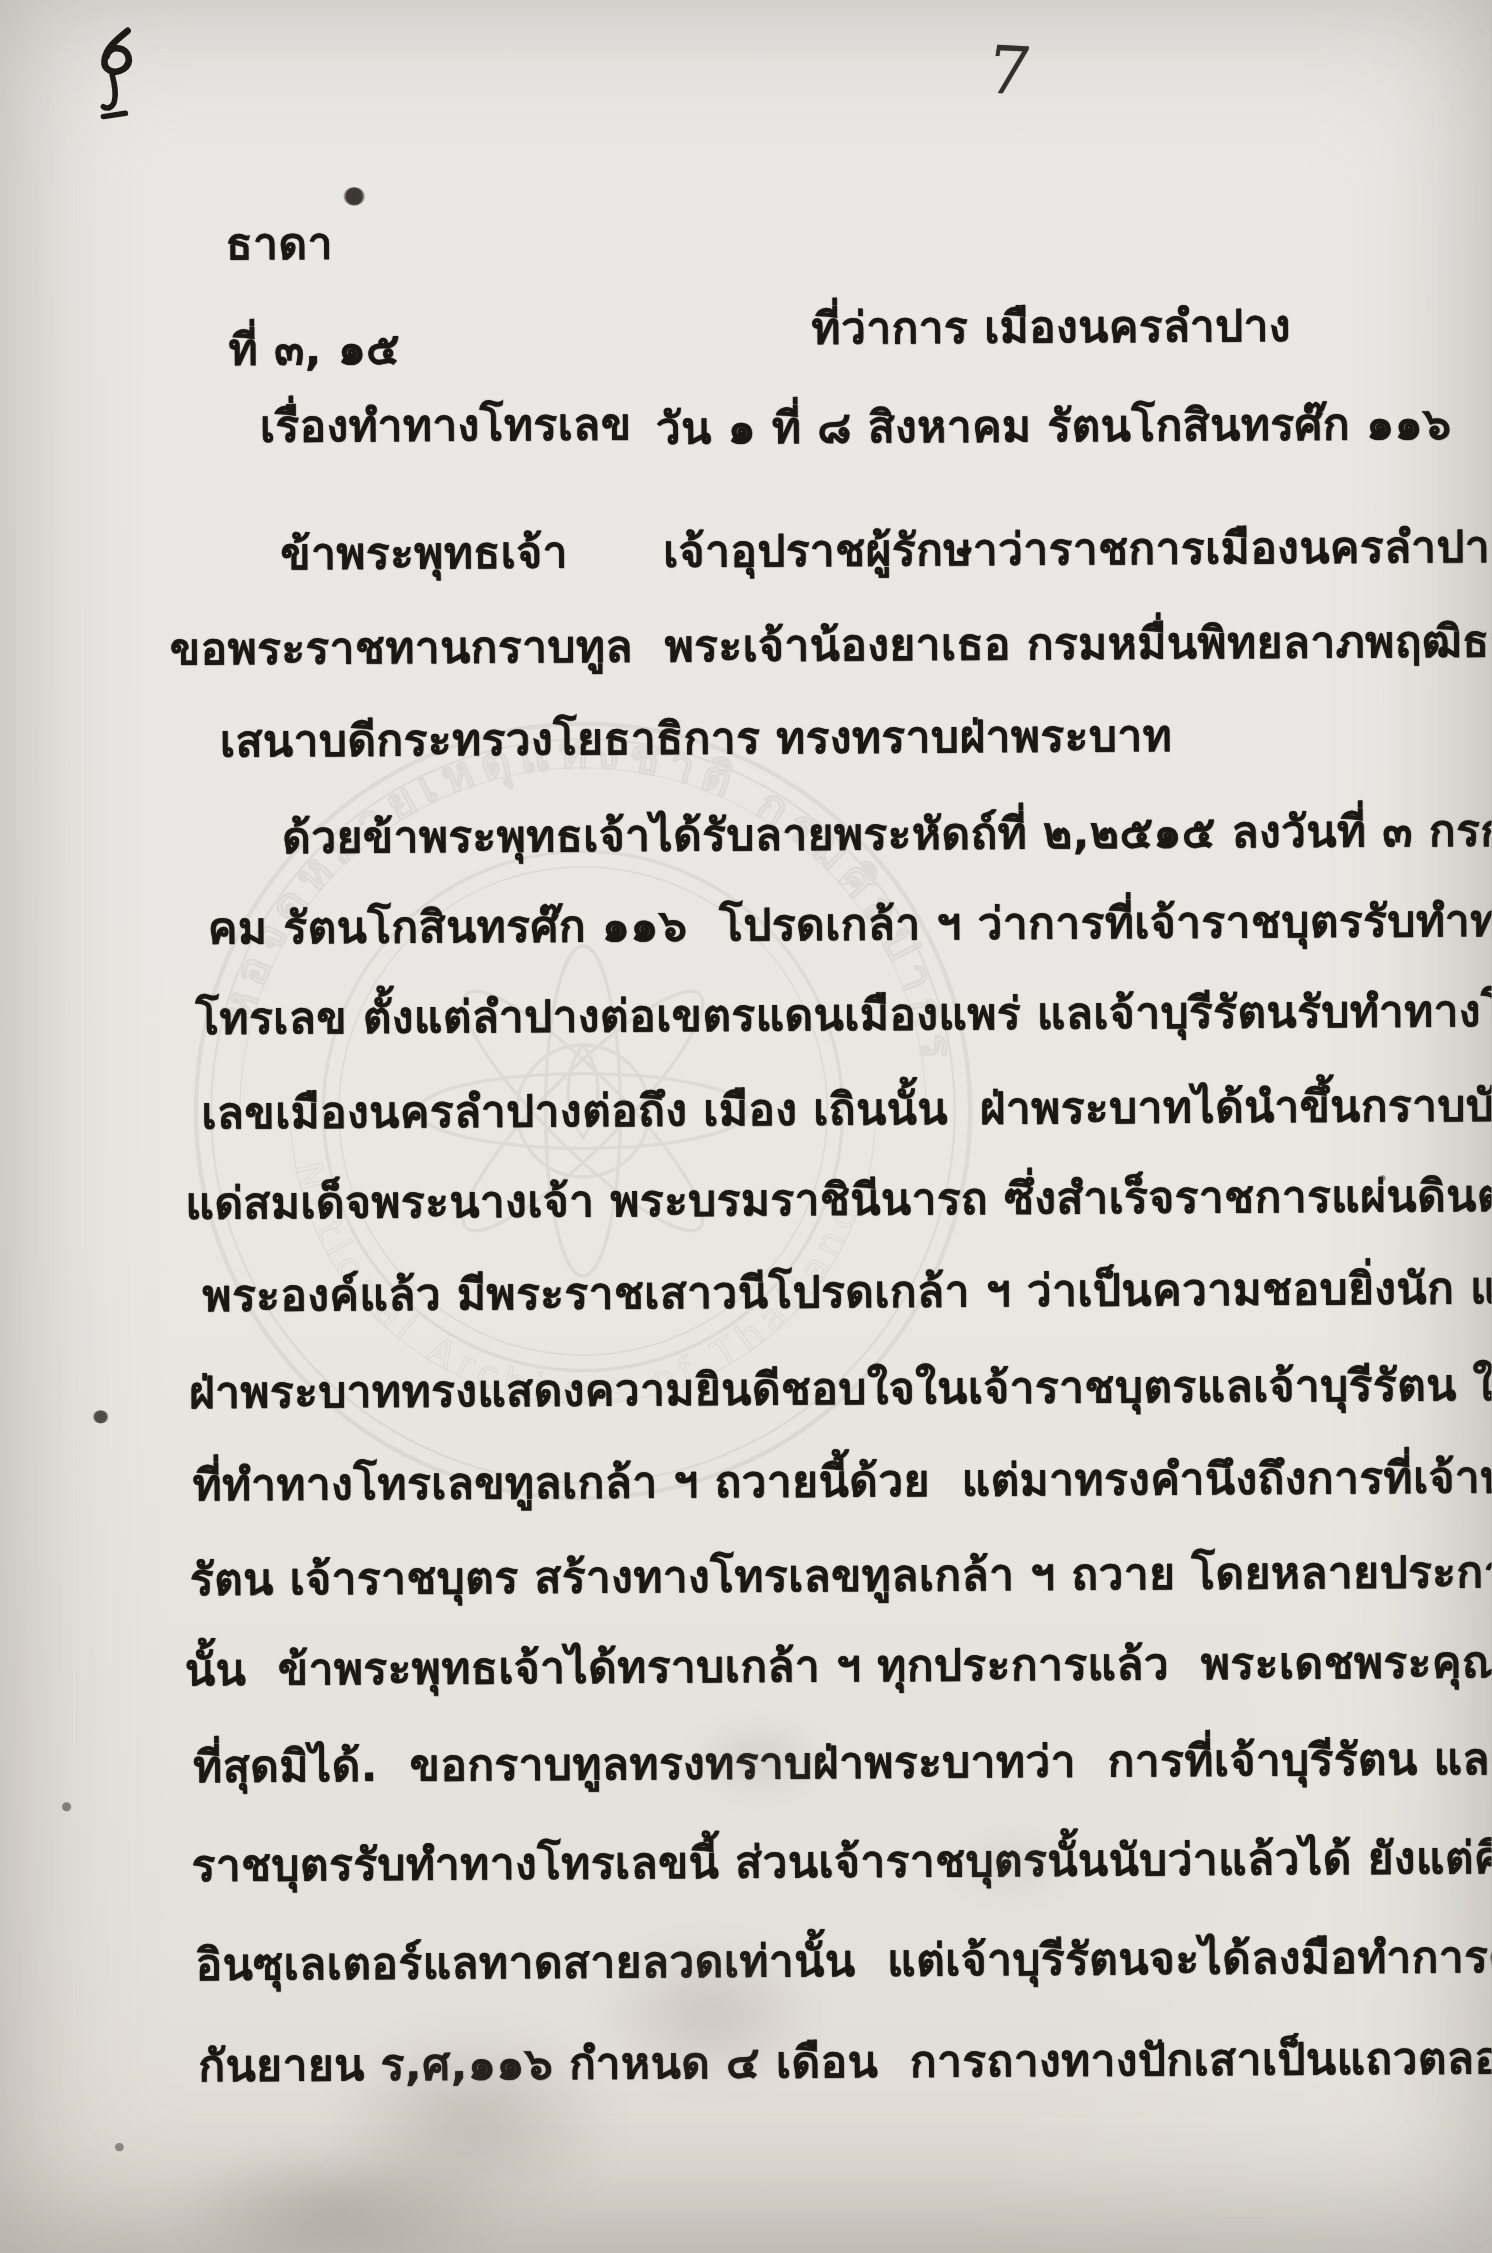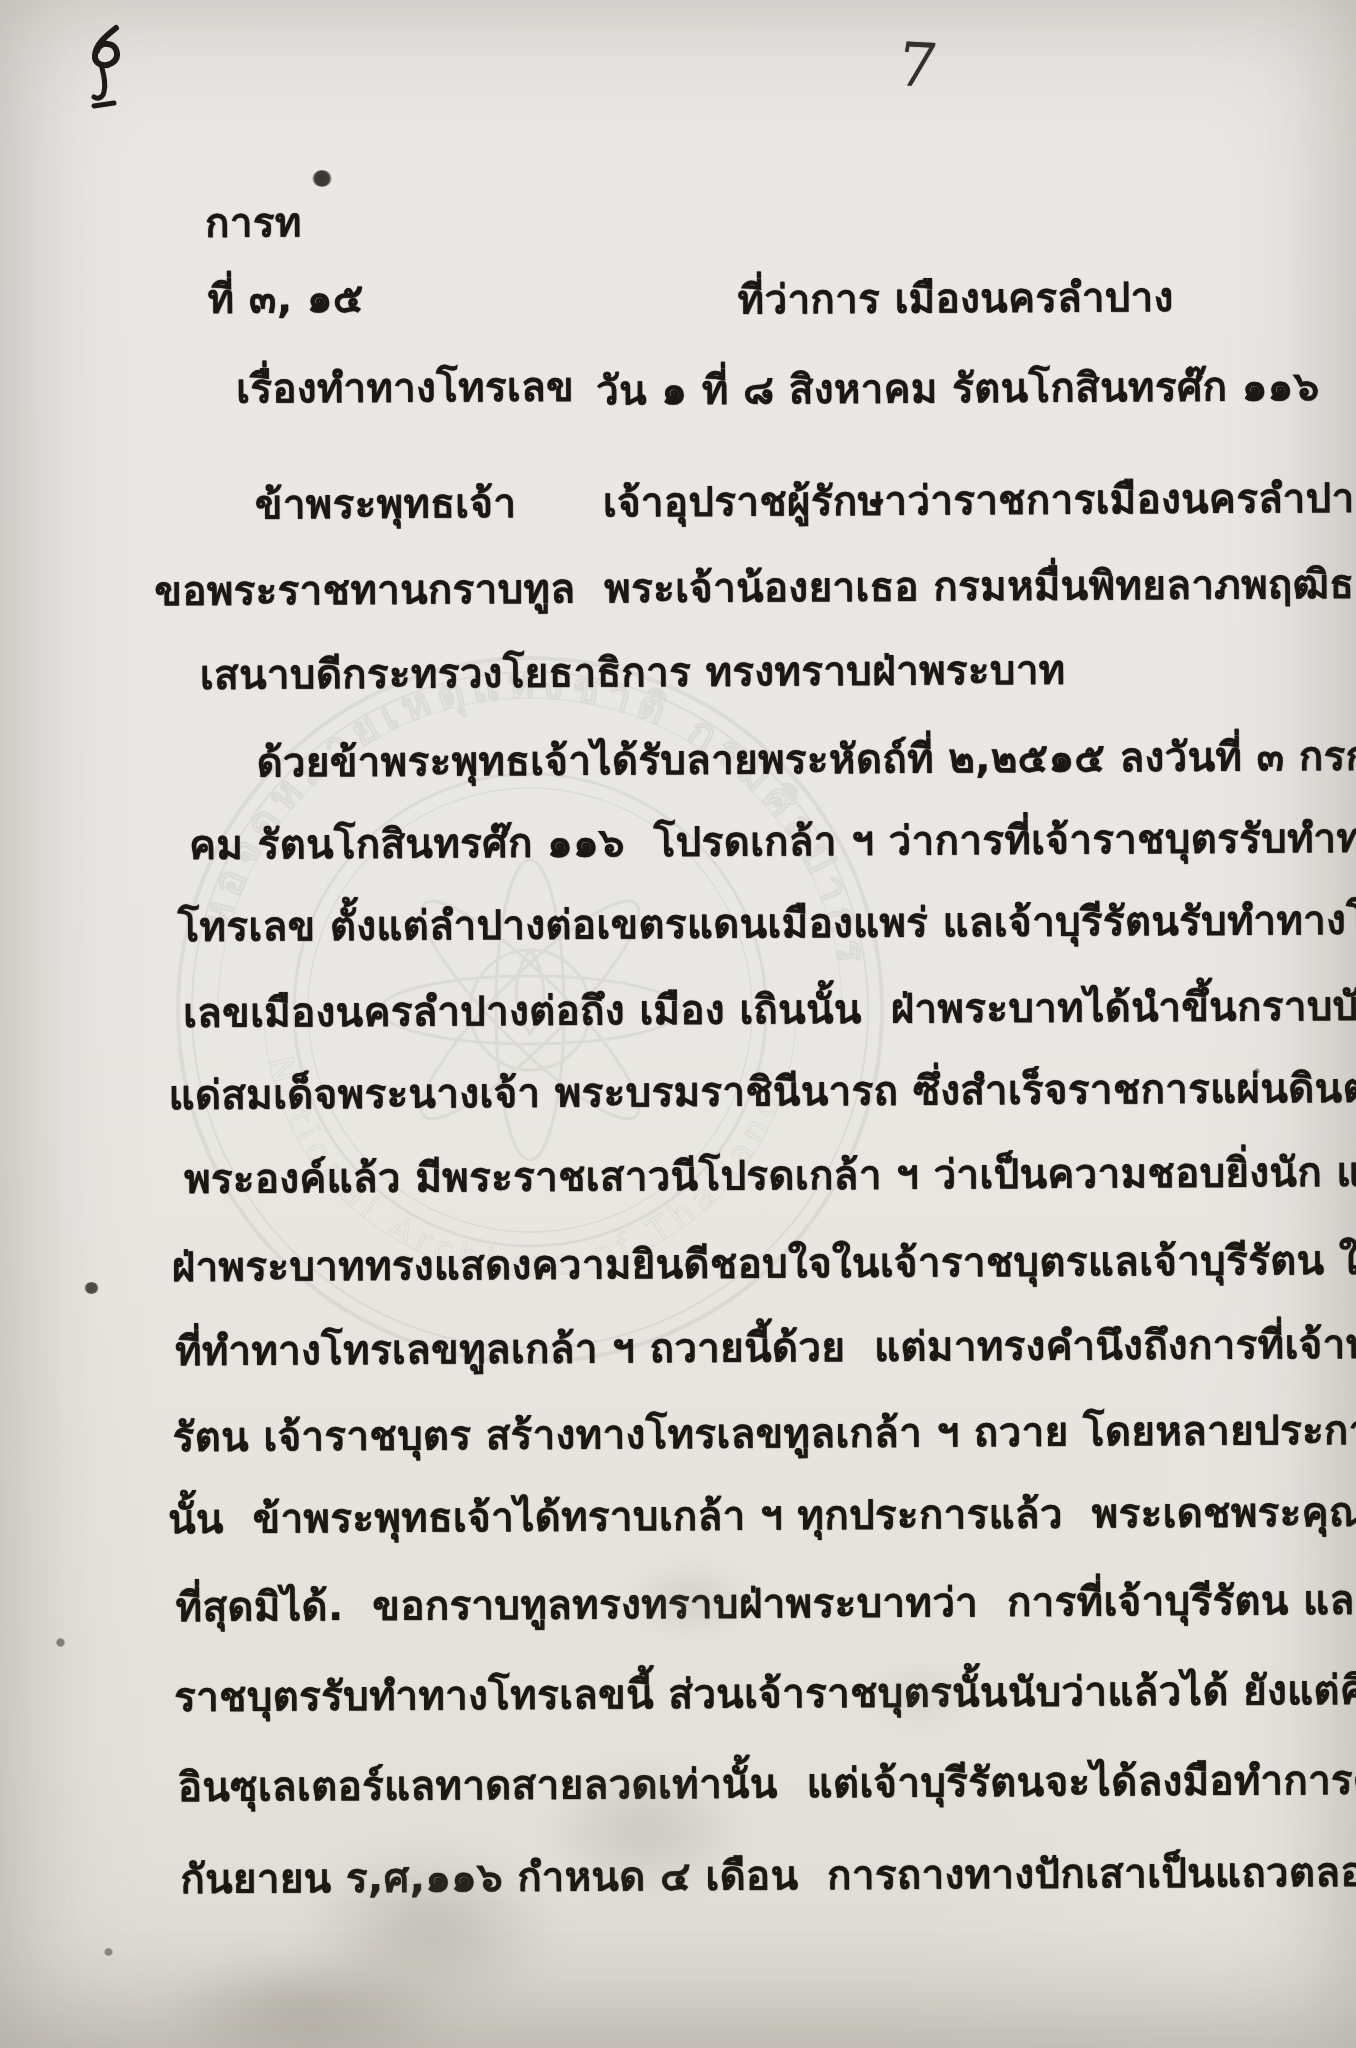--- a/index.html
+++ b/index.html
@@ -74,22 +74,22 @@
     <g fill="none" stroke="#1e1b17" stroke-linecap="round">
       <path d="M44,10 c-10,8 -20,16 -21,27 c-1,9 9,13 17,8 c9,-6 5,-18 -4,-19 c-6,-1 -10,3 -11,7" stroke-width="6"></path>
       <path d="M30,50 c2,8 4,16 2,24 c-1,5 -6,8 -10,5" stroke-width="5"></path>
       <path d="M22,88 l20,-3" stroke-width="5"></path>
     </g>
   </svg>
 
   <div class="page-number">7</div>
 
   <div class="doc">
-    <div class="tl" style="left:210px;top:200px;">การท</div>
-    <div class="tl" style="left:212px;top:276px;">ที่ ๓, ๑๕</div>
+    <div class="tl" style="left:210px;top:200px;">ธาดา</div>
+    <div class="tl" style="left:212px;top:296px;">ที่ ๓, ๑๕</div>
     <div class="tl" style="left:742px;top:280px;">ที่ว่าการ เมืองนครลำปาง</div>
     <div class="tl" style="left:240px;top:366px;">เรื่องทำทางโทรเลข</div>
     <div class="tl" style="left:600px;top:370px;">วัน ๑ ที่ ๘ สิงหาคม รัตนโกสินทรศ๊ก ๑๑๖</div>
 
     <div class="tl" style="left:258px;top:482px;">ข้าพระพุทธเจ้า      เจ้าอุปราชผู้รักษาว่าราชการเมืองนครลำปาง</div>
     <div class="tl" style="left:157px;top:568px;">ขอพระราชทานกราบทูล  พระเจ้าน้องยาเธอ กรมหมื่นพิทยลาภพฤฒิธาดา</div>
     <div class="tl" style="left:202px;top:652px;">เสนาบดีกระทรวงโยธาธิการ ทรงทราบฝ่าพระบาท</div>
     <div class="tl" style="left:258px;top:740px;">ด้วยข้าพระพุทธเจ้าได้รับลายพระหัดถ์ที่ ๒,๒๕๑๕ ลงวันที่ ๓ กรกฎา</div>
     <div class="tl" style="left:190px;top:822px;">คม รัตนโกสินทรศ๊ก ๑๑๖  โปรดเกล้า ฯ ว่าการที่เจ้าราชบุตรรับทำทาง</div>
     <div class="tl" style="left:178px;top:904px;">โทรเลข ตั้งแต่ลำปางต่อเขตรแดนเมืองแพร่ แลเจ้าบุรีรัตนรับทำทางโทร</div>

